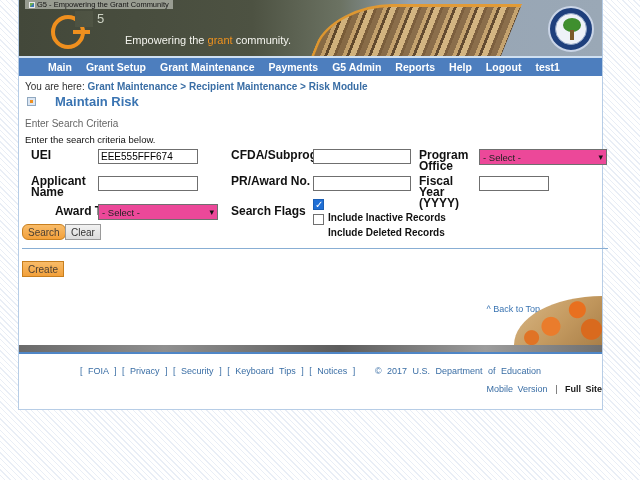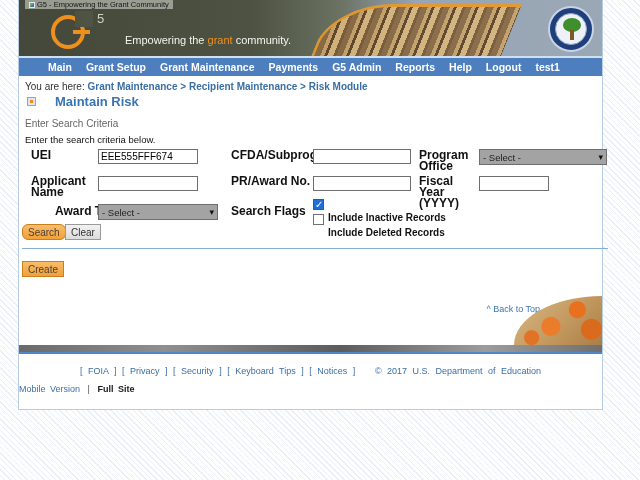--- a/index.html
+++ b/index.html
@@ -64,21 +64,21 @@
   .title-icon { width:9px; height:9px; background:#dce6f2; border:1px solid #90a8c0; position:relative; }
   .title-icon::after { content:""; position:absolute; left:2px; top:2px; width:3px; height:3px; background:#ef8f1e; }
   .page-title { font-size:13px; font-weight:bold; color:#3a74b2; }
   .section-heading { position:absolute; left:6px; top:118px; font-size:10px; color:#666666; }
   .instructions { position:absolute; left:6px; top:134px; font-size:9.5px; color:#111; }
 
   
   .flabel { position:absolute; font-size:12px; font-weight:bold; color:#111; line-height:11px; }
   .txt { position:absolute; height:15px; border:1px solid #6f6f6f; font-size:10px; padding:0 2px;
          font-family:"Liberation Sans","DejaVu Sans",sans-serif; background:#fff; }
-  .select-box { position:absolute; height:16px; border:1px solid #6f6f6f; background:#a3a3a3;
+  .select-box { position:absolute; height:16px; border:1px solid #6f6f6f; background:#ec4899;
          display:flex; align-items:center; justify-content:space-between; padding:0 3px; cursor:pointer; }
   .select-text { font-size:9.5px; color:#222; }
   .chevron { font-size:9px; color:#111; line-height:1; }
   .cbrow { position:absolute; display:flex; align-items:flex-start; gap:4px; }
   .checkbox { width:11px; height:11px; border:1px solid #707070; background:#fff; position:relative; cursor:pointer; flex:none; }
   .checkbox[data-checked="true"] { background:#1f6fd6; border-color:#1a5eb4; }
   .checkbox[data-checked="true"]::after { content:"\2713"; position:absolute; left:1px; top:-1px; color:#fff; font-size:10px; font-weight:bold; }
   .cblabel { font-size:10px; font-weight:bold; color:#111; line-height:12px;margin-top:13px; }
 
   .btn { position:absolute; height:16px; font-size:10px; padding:0 5px; cursor:pointer;
@@ -99,21 +99,21 @@
       radial-gradient(circle at 20% 85%, #e07325 0 7px, rgba(0,0,0,0) 8px),
       linear-gradient(135deg,#d9b887 0%,#c49a60 55%,#a97f48 100%);
   }
   .photo-band { position:absolute; left:0; top:345px; width:100%; height:7px;
     background:linear-gradient(90deg,#6a6a6a,#8f8f8f 25%,#5c5c5c 55%,#9c9c9c 80%,#6f6f6f); }
   .blue-rule { position:absolute; left:0; top:352px; width:100%; height:2px; background:#4f86c6; }
   .footer-line1 { position:absolute; left:0; top:366px; width:100%; text-align:center; font-size:9px;
     color:#3a6ea5; word-spacing:3px; white-space:nowrap; }
   .footer-line1 .flink { color:#3a6ea5; cursor:pointer;text-align:center; }
   .footer-line1 .fcopy { margin-left:14px; }
-  .footer-line2 { position:absolute; left:0; top:384px; width:100%; text-align:left; font-size:9px; color:#333; word-spacing:2px; }
+  .footer-line2 { position:absolute; left:0; top:384px; width:100%; text-align:right; font-size:9px; color:#333; word-spacing:2px; }
   .footer-line2 .flink { color:#3a6ea5; cursor:pointer; }
   .footer-line2 .full-site { color:#1a1a1a; font-weight:bold; }
   .footer-line2 .pipe { color:#555; margin:0 3px; }
 </style>
 </head>
 <body>
 
 <div class="content-box">
 
   <div class="masthead">

